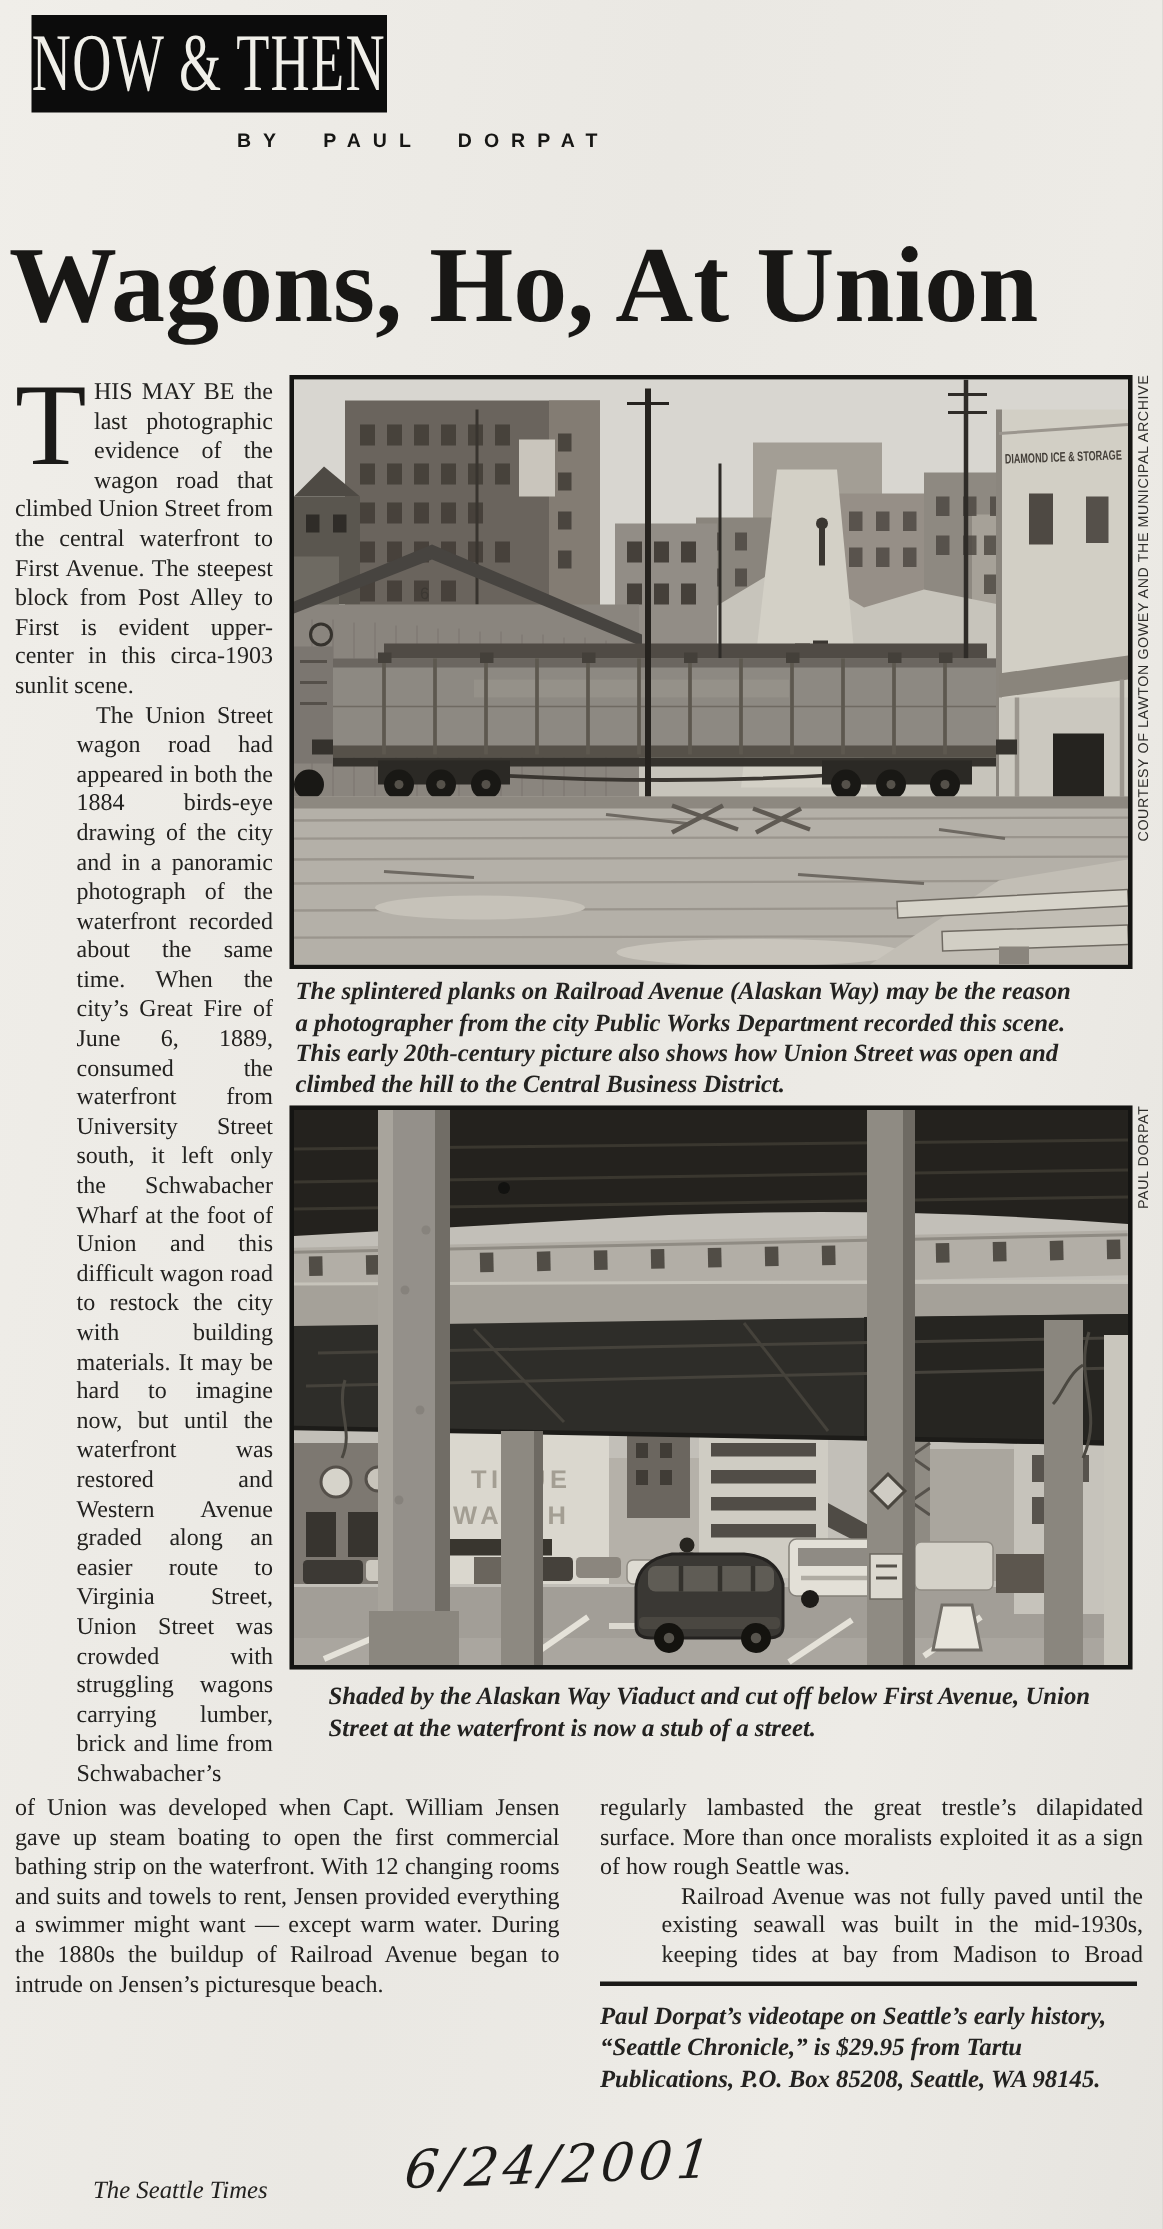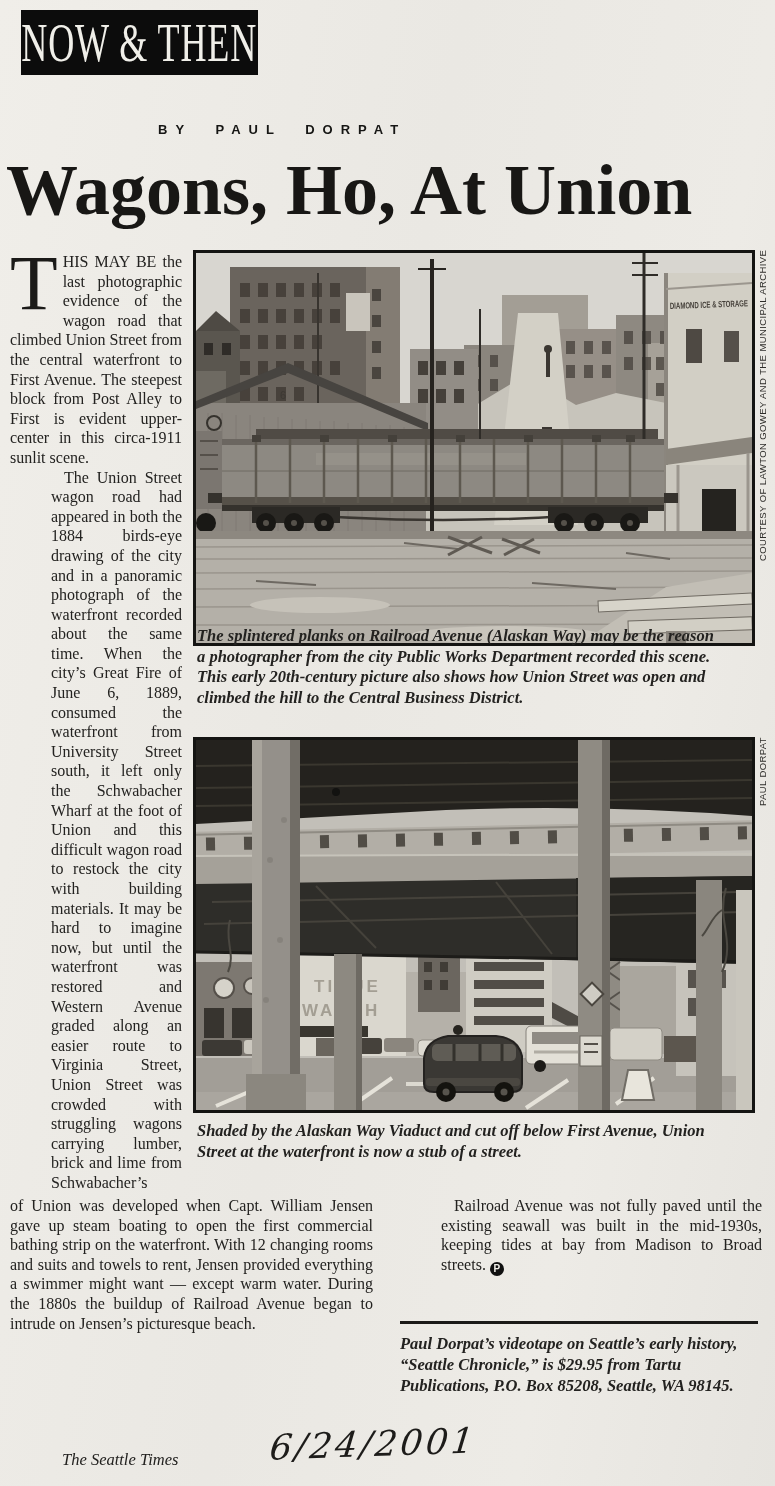--- a/index.html
+++ b/index.html
@@ -15,21 +15,21 @@
     background:#0c0c0c;display:flex;align-items:center;justify-content:center;
     box-shadow:0 0 0 1px #0c0c0c;
   }
   .banner-text{
     color:#f0efe9;font-family:"Liberation Serif",serif;font-size:42px;font-weight:400;
     letter-spacing:1px;transform:scaleY(1.3) scaleX(0.86);white-space:nowrap;
   }
   .byline{
     position:absolute;left:158px;top:86px;
     font-family:"Liberation Sans",sans-serif;font-weight:700;font-size:13px;
-    letter-spacing:8px;word-spacing:12px;color:#161614;white-space:nowrap;margin-top:36px;
+    letter-spacing:8px;word-spacing:12px;color:#161614;white-space:nowrap;
   }
   .headline{
     position:absolute;left:6px;top:154px;width:764px;
     font-family:"Liberation Serif",serif;font-weight:700;font-size:72px;line-height:1.0;
     letter-spacing:0px;color:#181715;white-space:nowrap;
   }
   
   .bodytext{font-size:16px;line-height:19.6px;text-align:justify;color:#232220;}
   .bodytext p{margin:0;}
   .bodytext p.ind{text-indent:13px;margin-left:41px;}
@@ -59,22 +59,22 @@
     writing-mode:vertical-rl;transform:rotate(180deg);text-align:right;
     font-family:"Liberation Sans",sans-serif;font-size:9.5px;letter-spacing:0.4px;
     color:#2e2d2a;white-space:nowrap;
   }
   .credit1{top:250px;height:396px;}
   .credit2{top:737px;height:376px;}
   .caption{
     position:absolute;left:197px;width:527px;
     font-style:italic;font-weight:700;font-size:16.5px;line-height:20.5px;color:#232220;
   }
-  .caption1{top:626px;}
-  .caption2{top:1121px;}
+  .caption1{top:651px;}
+  .caption2{top:1121px;margin-left:22px;}
   
   .pub{position:absolute;left:62px;top:1450px;font-style:italic;font-size:16.5px;color:#232220;}
   .handwritten{
     position:absolute;left:270px;top:1424px;font-size:35px;color:#1d1c1a;
     font-family:"DejaVu Serif",serif;font-style:italic;letter-spacing:3px;
     transform:rotate(-2deg) skewX(-8deg);
   }
   svg text{font-family:"Liberation Sans",sans-serif;}
 </style>
 </head>
@@ -82,21 +82,21 @@
 
 <div id="page">
 
   <div class="banner">
     <span class="banner-text">NOW &amp; THEN</span>
   </div>
   <div class="byline">BY PAUL DORPAT</div>
   <h1 class="headline" style="margin:0;">Wagons, Ho, At Union</h1>
 
   <div class="col-narrow bodytext">
-    <p><span class="dropcap">T</span><span>HIS MAY BE the last photographic evidence of the wagon road that climbed Union Street from the central waterfront to First Avenue. The steepest block from Post Alley to First is evident upper-center in this circa-1911 sunlit scene.</span></p>
+    <p><span class="dropcap">T</span><span>HIS MAY BE the last photographic evidence of the wagon road that climbed Union Street from the central waterfront to First Avenue. The steepest block from Post Alley to First is evident upper-center in this circa-1903 sunlit scene.</span></p>
     <p class="ind">The Union Street wagon road had appeared in both the 1884 birds-eye drawing of the city and in a panoramic photograph of the waterfront recorded about the same time. When the city’s Great Fire of June 6, 1889, consumed the waterfront from University Street south, it left only the Schwabacher Wharf at the foot of Union and this difficult wagon road to restock the city with building materials. It may be hard to imagine now, but until the waterfront was restored and Western Avenue graded along an easier route to Virginia Street, Union Street was crowded with struggling wagons carrying lumber, brick and lime from Schwabacher’s dock.</p>
   </div>
 
   <div class="photo photo1">
     <svg width="556" height="390" viewBox="0 0 556 390">
 
       <rect x="0" y="0" width="556" height="390" fill="#d8d6d0"></rect>
 
       <g>
         <rect x="306" y="42" width="86" height="70" fill="#a39e95"></rect>
@@ -526,20 +526,21 @@
       </g>
     </svg>
   </div>
   <div class="credit credit2">PAUL DORPAT</div>
   <div class="caption caption2">Shaded by the Alaskan Way Viaduct and cut off below First Avenue, Union Street at the waterfront is now a stub of a street.</div>
 
   <div class="col-bl bodytext">
     <p>of Union was developed when Capt. William Jensen gave up steam boating to open the first commercial bathing strip on the waterfront. With 12 changing rooms and suits and towels to rent, Jensen provided everything a swimmer might want — except warm water. During the 1880s the buildup of Railroad Avenue began to intrude on Jensen’s picturesque beach.</p>
   </div>
   <div class="col-br bodytext">
+    <p>regularly lambasted the great trestle’s dilapidated surface. More than once moralists exploited it as a sign of how rough Seattle was.</p>
     <p class="ind"><span>Railroad Avenue was not fully paved until the existing seawall was built in the mid-1930s, keeping tides at bay from Madison to Broad streets.</span><span class="pmark">P</span></p>
   </div>
 
   <div class="rule"></div>
   <div class="tagline">Paul Dorpat’s videotape on Seattle’s early history, “Seattle Chronicle,” is $29.95 from Tartu Publications, P.O. Box 85208, Seattle, WA 98145.</div>
 
   <div class="pub">The Seattle Times</div>
   <div class="handwritten">6/24/2001</div>
 
 </div>

